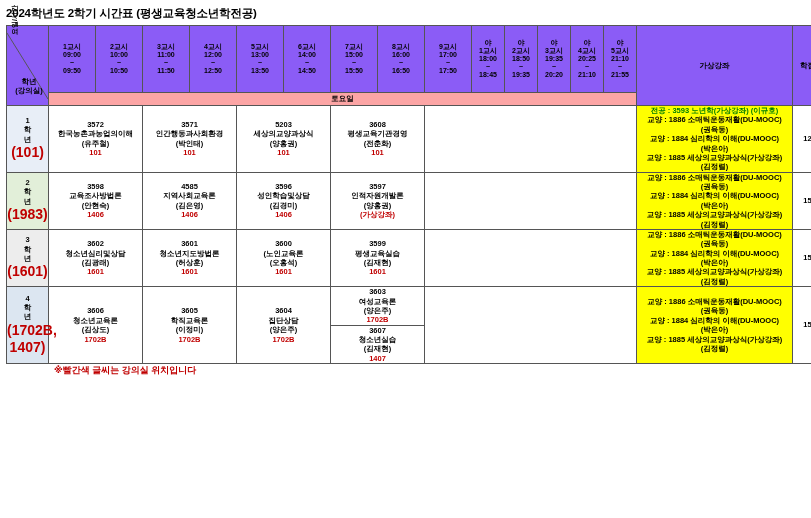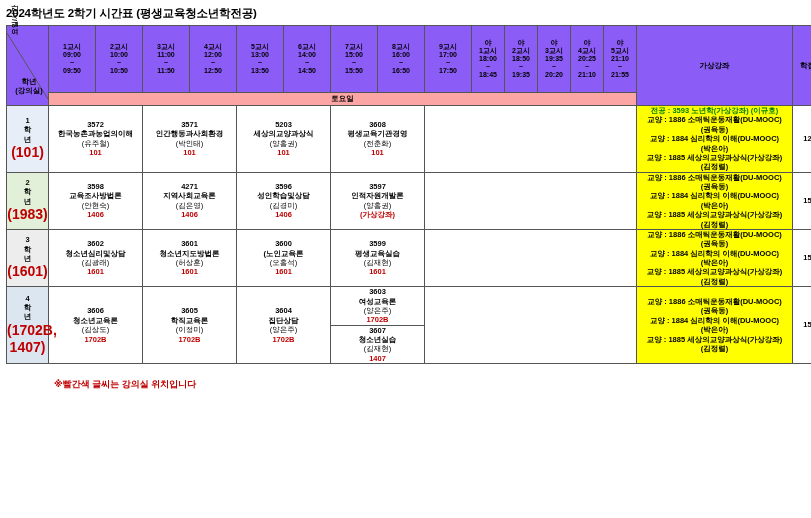--- a/index.html
+++ b/index.html
@@ -47,21 +47,21 @@
   .corner-inner .t2{
     position:absolute;bottom:3px;left:3px;font-size:7.5px;font-weight:bold;
   }
   .hdr .per{font-size:7px;font-weight:bold;line-height:1.15;}
   .sub-sat td{background:#fca5a5;font-weight:bold;font-size:7px;height:12px;}
   .grade-cell{font-weight:bold;font-size:9px;line-height:1.35;}
   .grade-cell .rooms{color:#c00000;font-size:14px;font-weight:bold;}
   .course{font-size:8px;line-height:1.4;}
   .course .num{font-weight:bold;}
   .course .nm{font-weight:bold;}
-  .course .prof{font-weight:normal;}
+  .course .prof{font-weight:bold;}
   .course .room{color:#c00000;font-weight:bold;}
   .course .red{color:#c00000;font-weight:bold;}
   .cyber{
     background:#ffff00;
     text-align:left;
     font-size:7.5px;
     font-weight:bold;
     padding:2px 3px;
     line-height:1.45;
     vertical-align:top;
@@ -69,21 +69,21 @@
   .cyber .ln{display:block;}
   .cyber .green{color:#008000;text-align:center;}
   .credit{font-weight:bold;font-size:9px;background:#ffffff;}
   .g1{background:#e8eef7;}
   .g2{background:#e2efd9;}
   .g3{background:#ededed;}
   .g4{background:#dce6f1;}
   .plain{background:#ffffff;}
   .empty{background:#ffffff;}
   .footnote{
-    margin-top:14px;
+    margin-top:0;
     font-size:9px;
     font-weight:bold;
     color:#c00000;
     padding-left:48px;
   }
 </style>
 </head>
 <body>
 
 <div class="page">
@@ -273,21 +273,21 @@
         <div class="rooms">(1983)</div>
       </td>
 
       <td class="course plain" colspan="2">
         <div class="num">3598</div>
         <div class="nm">교육조사방법론</div>
         <div class="prof">(안현숙)</div>
         <div class="room">1406</div>
       </td>
       <td class="course plain" colspan="2">
-        <div class="num">4271</div>
+        <div class="num">4585</div>
         <div class="nm">지역사회교육론</div>
         <div class="prof">(김은영)</div>
         <div class="room">1406</div>
       </td>
       <td class="course plain" colspan="2">
         <div class="num">3596</div>
         <div class="nm">성인학습및상담</div>
         <div class="prof">(김경미)</div>
         <div class="room">1406</div>
       </td>

